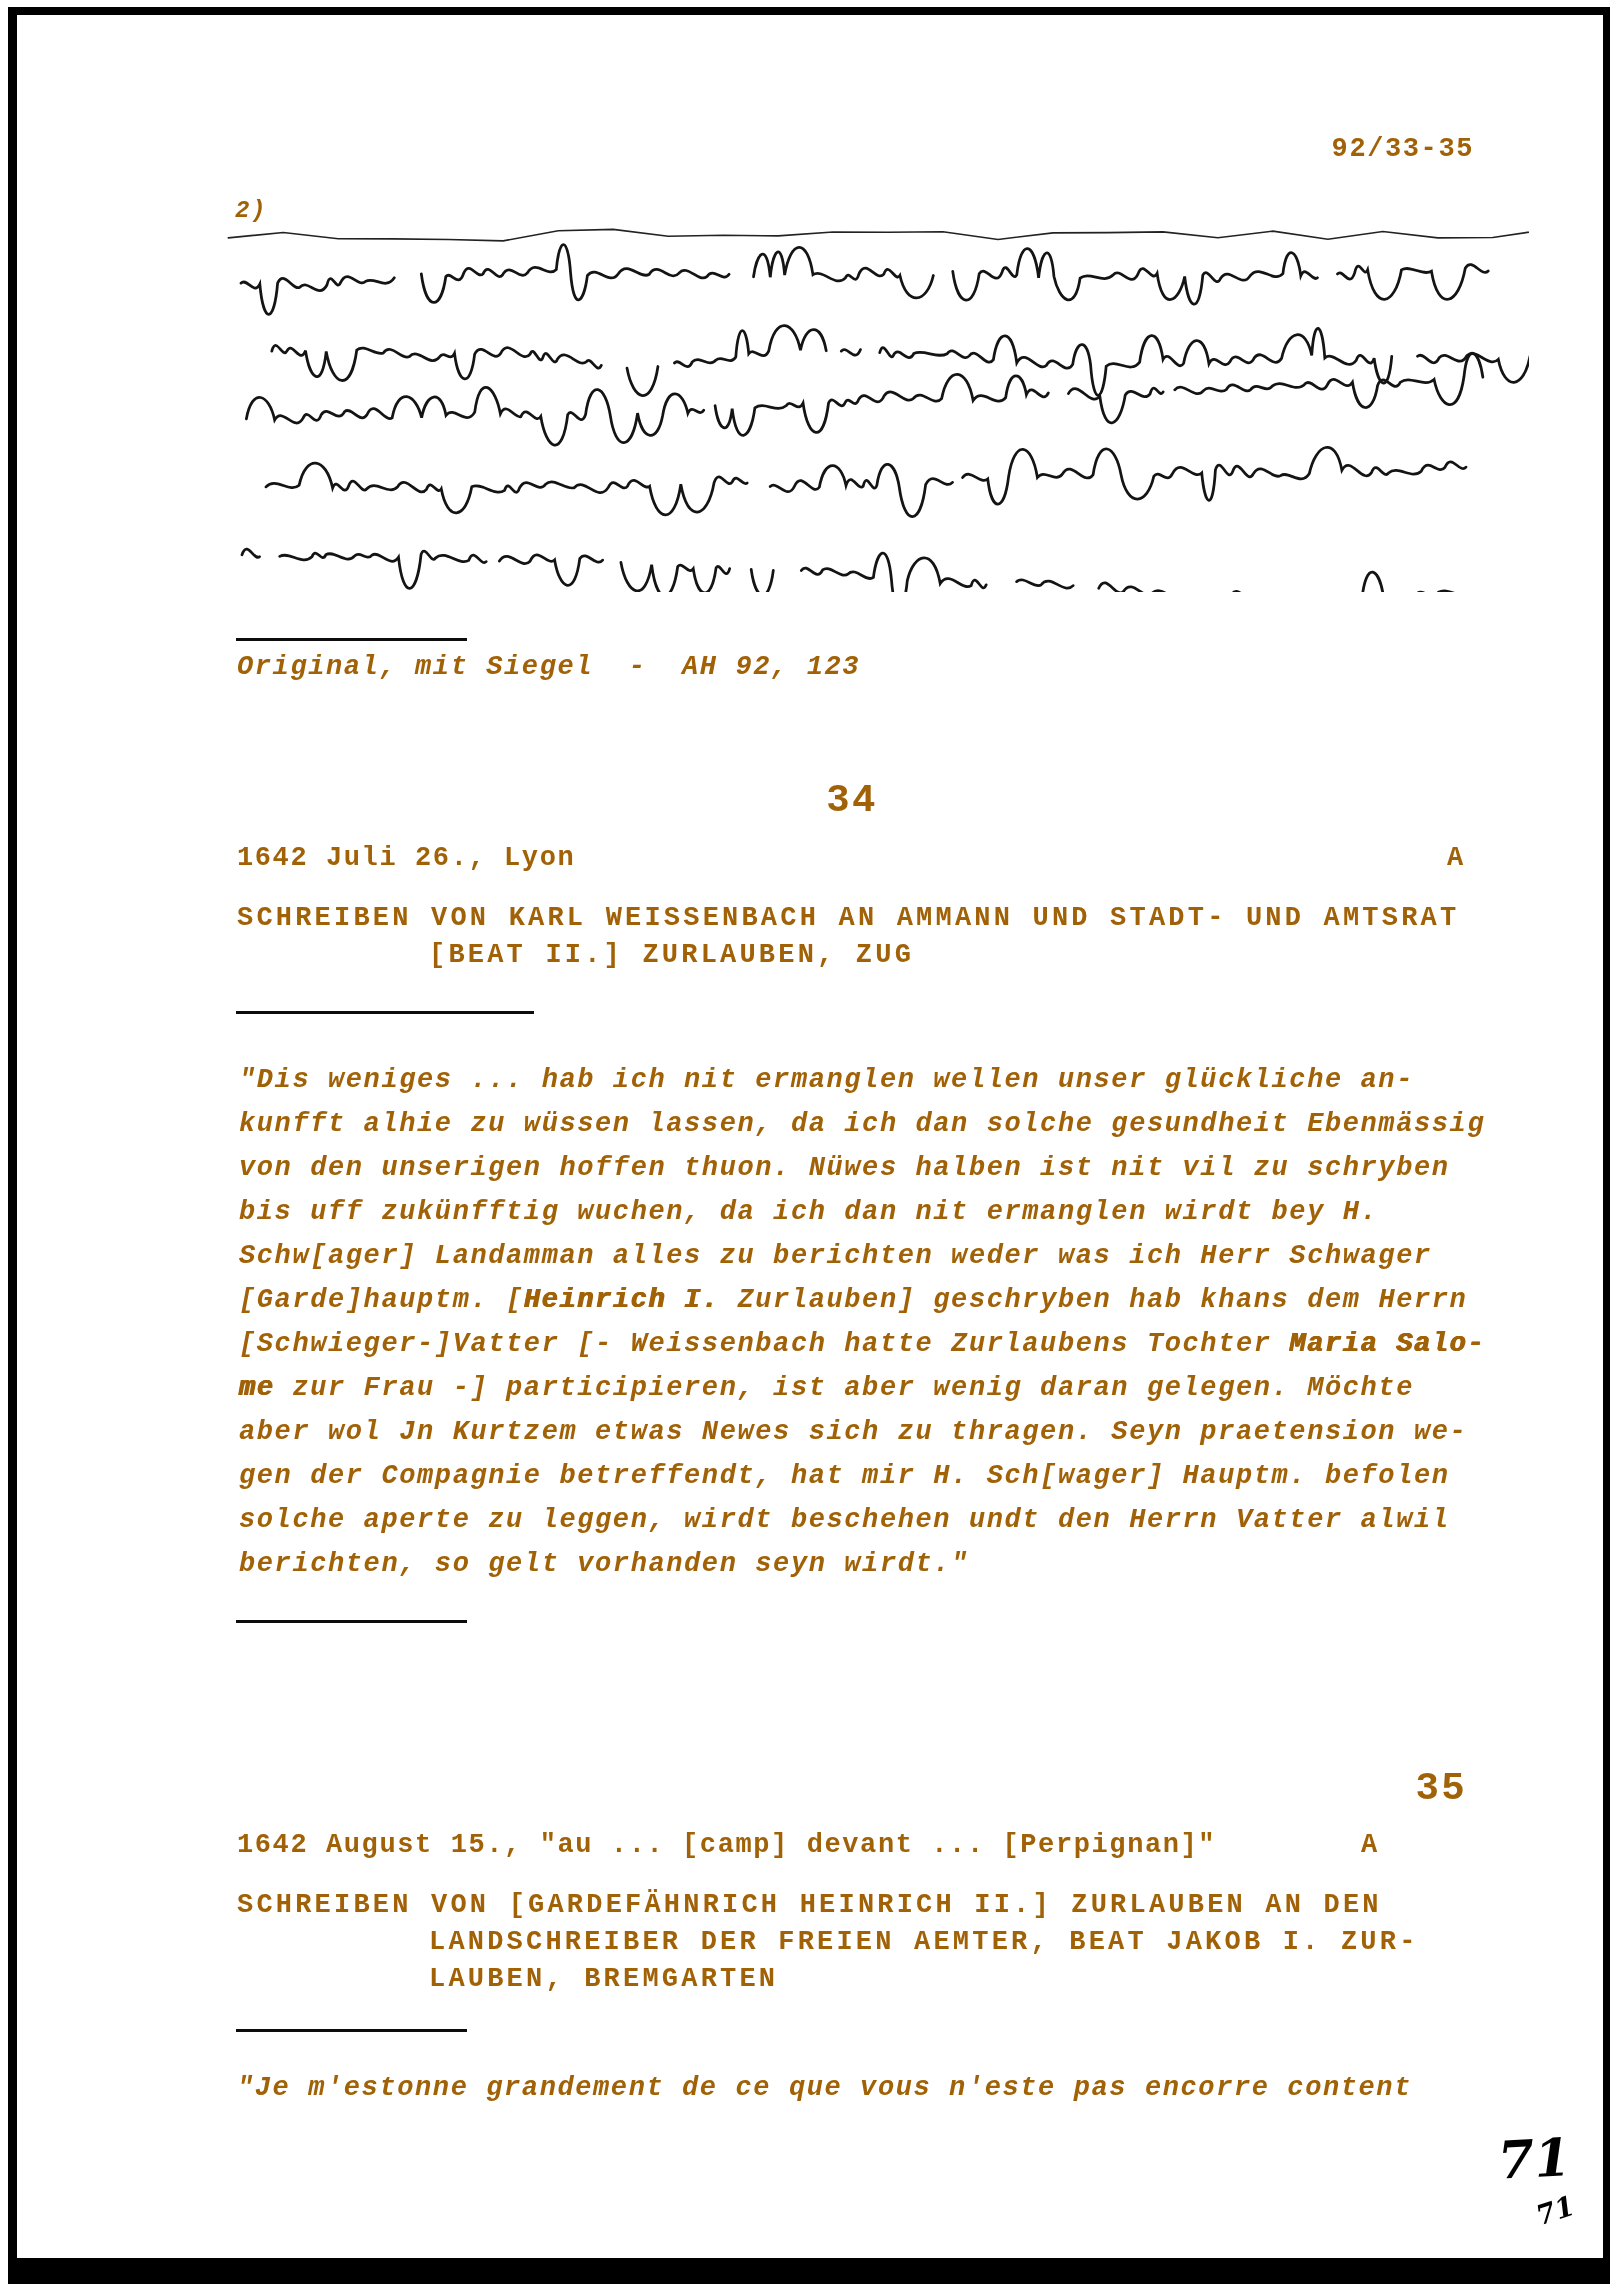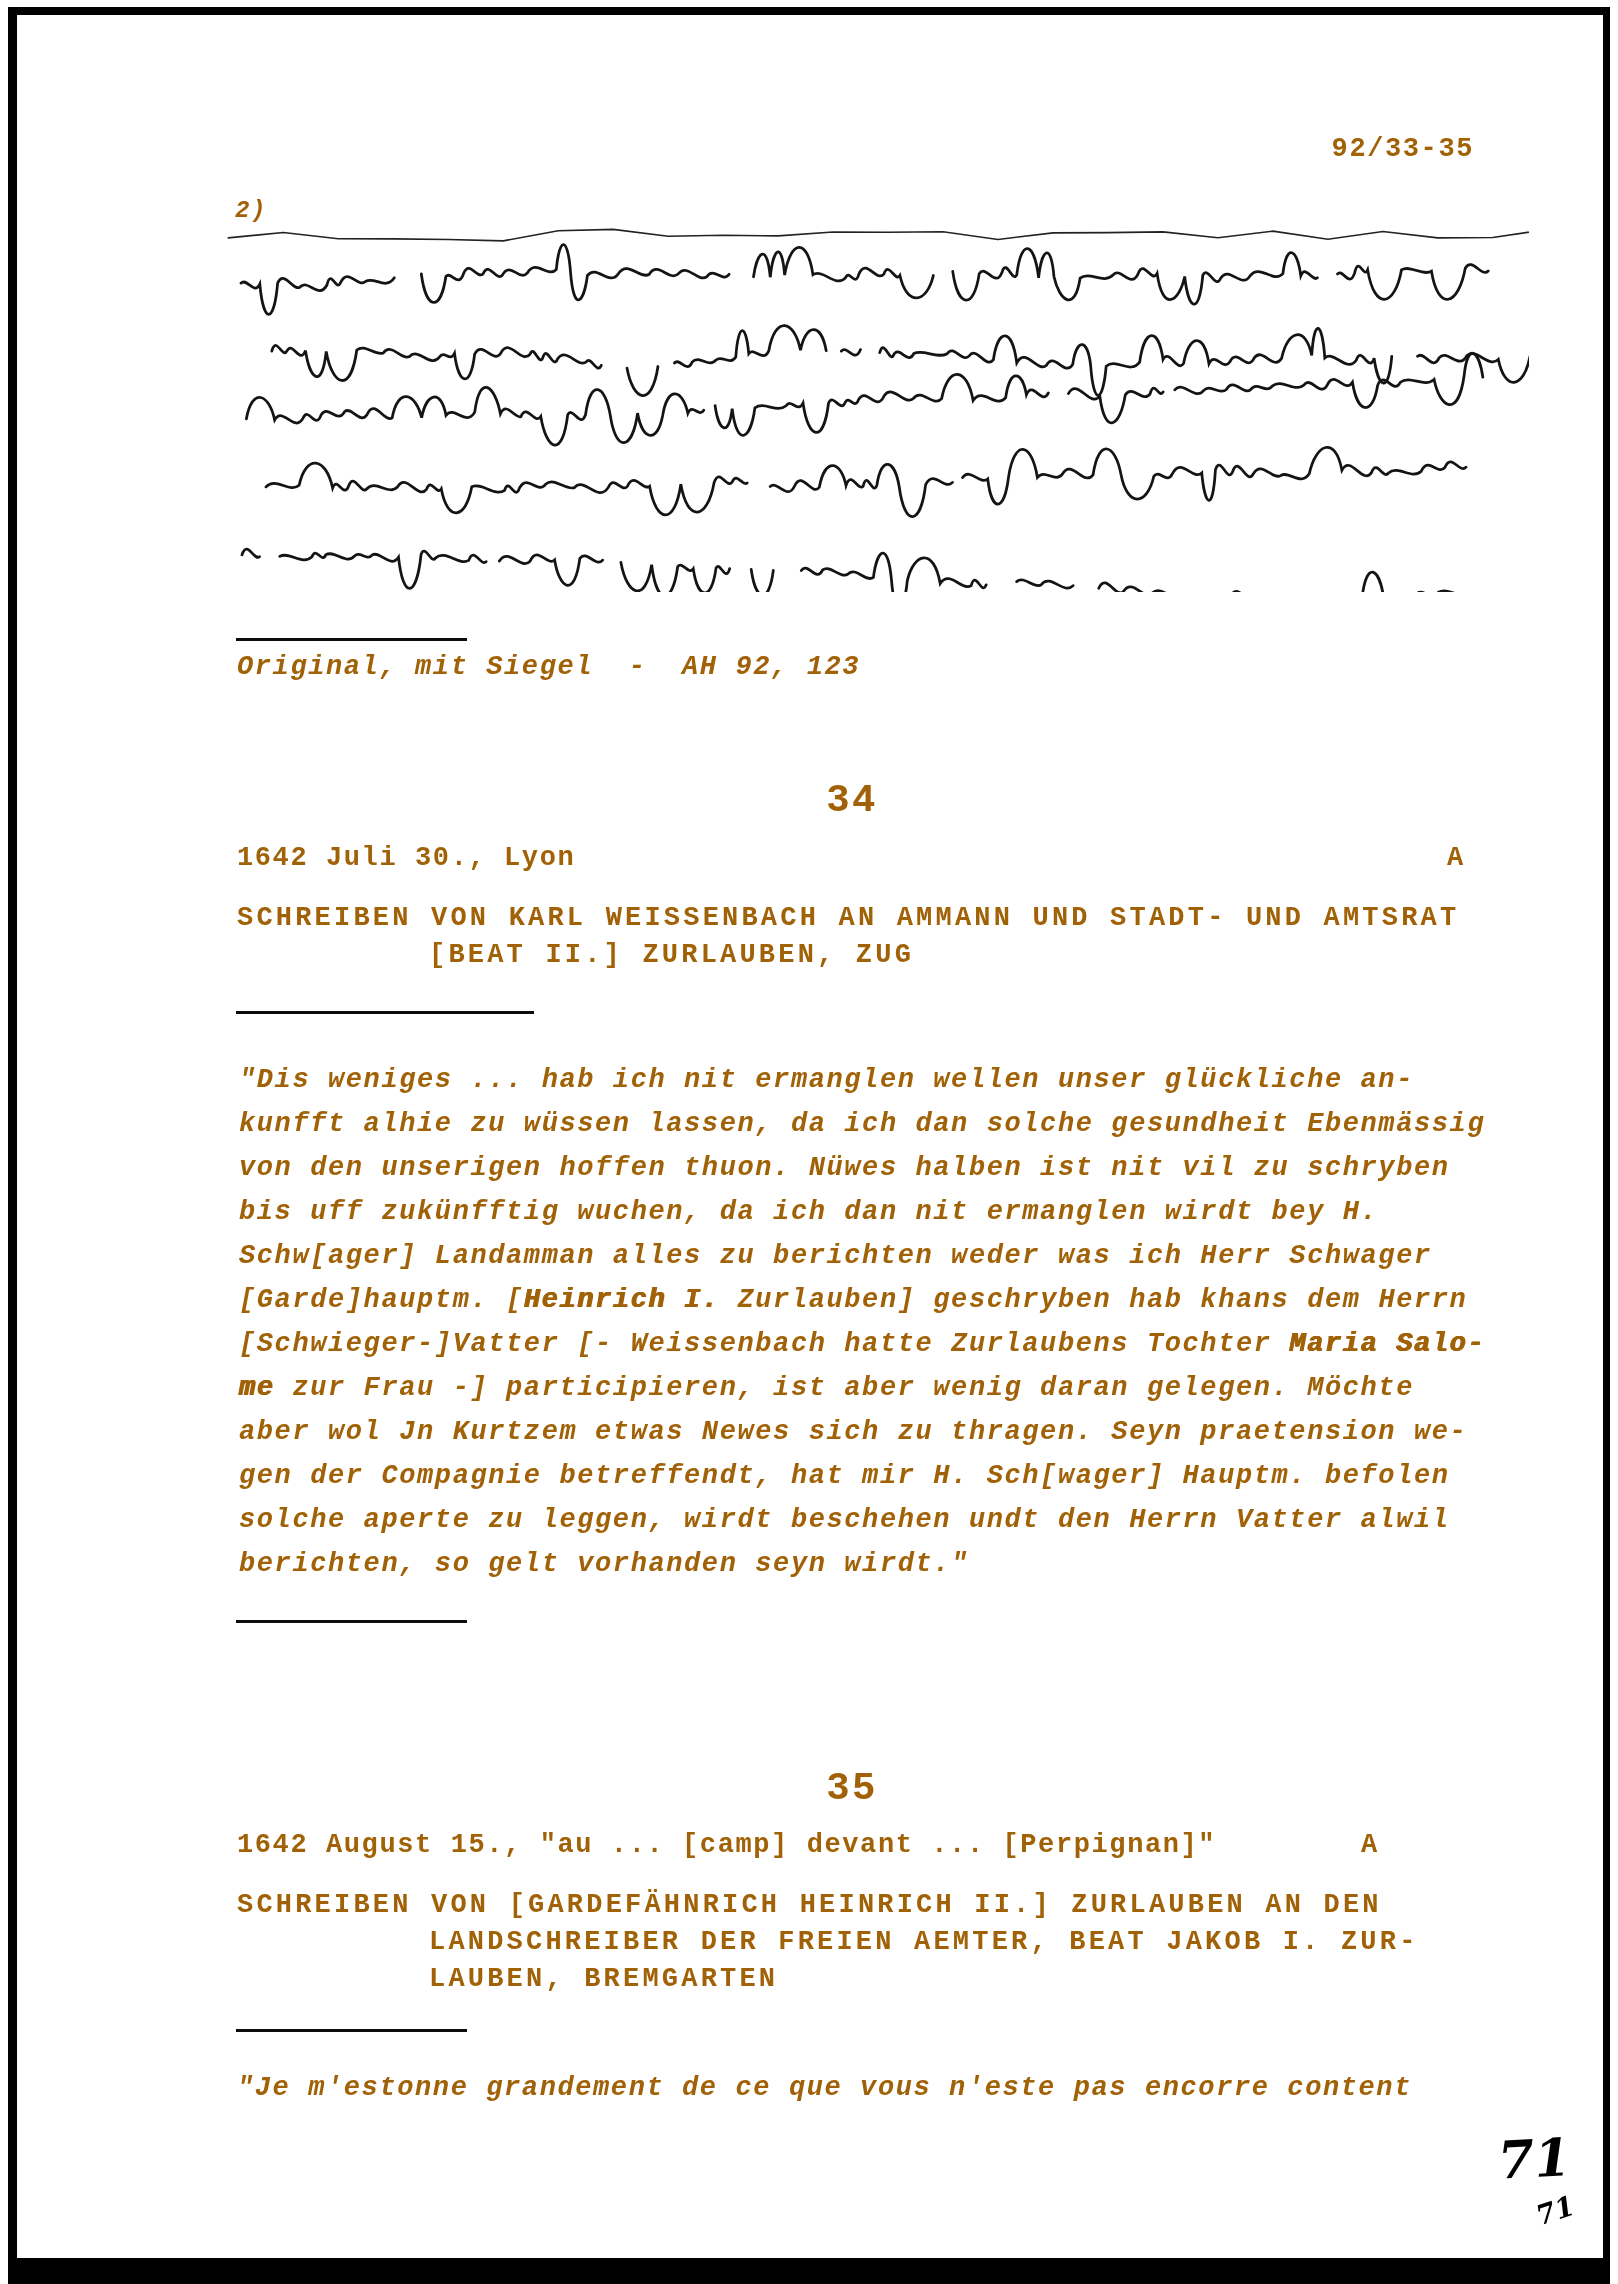--- a/index.html
+++ b/index.html
@@ -62,34 +62,34 @@
         <path d="M 28.9 424 c 6.5 -19.6, 15.2 8.3, 21.7 2.3 m 25.0 -0.3 c 12.0 -6.9, 27.9 11.9, 39.9 0.4 c 5.1 -14.1, 12.0 9.8, 17.2 -2.6 c 10.8 -6.4, 25.1 13.9, 35.9 1.3 c 6.3 -6.4, 14.8 7.1, 21.1 -0.8 c 9.8 -6.3, 22.9 17.7, 32.8 2.6 c 5.6 53.1, 22.3 51.1, 27.9 -3.4 c 5.3 -14.0, 12.4 12.6, 17.7 4.6 c 12.4 -11.5, 28.9 10.1, 41.3 2.8 c 6.4 -18.6, 15.0 8.6, 21.5 1.5 m 16.4 -0.7 c 11.4 -17.7, 26.5 12.1, 37.9 0.3 c 9.1 -21.2, 21.3 7.1, 30.4 -1.7 c 6.2 37.5, 24.9 46.8, 31.1 -1.6 c 8.5 -12.1, 19.8 12.0, 28.3 1.9 m 22.6 2.8 c 7.6 42.0, 30.4 50.7, 38.0 2.7 c 6.4 52.2, 25.8 50.3, 32.2 2.6 c 5.8 -7.6, 13.5 11.0, 19.3 2.7 c 5.6 38.4, 22.5 41.1, 28.2 -1.2 c 5.0 -9.2, 11.8 19.2, 16.8 0.9 m 26.6 0.8 c 5.5 40.1, 21.9 44.7, 27.4 1.4 m 34.6 0.1 c 7.9 -12.0, 18.5 16.2, 26.4 -0.7 c 9.5 -7.1, 22.2 11.9, 31.7 4.8 c 9.3 -9.3, 21.8 11.1, 31.1 4.5 c 4.5 -35.0, 17.8 -46.1, 22.3 2.7 c 3.9 50.1, 15.7 41.4, 19.6 1.2 c 8.1 -34.6, 32.6 -41.9, 40.7 3.7 c 11.5 -17.8, 26.8 9.9, 38.3 2.5 c 5.6 -20.7, 13.0 13.8, 18.6 -1.0 m 37.6 -3.9 c 9.0 -8.2, 21.1 9.0, 30.1 4.1 c 11.9 -15.6, 27.9 13.1, 39.8 0.8 m 31.7 3.2 c 9.2 -20.6, 21.4 13.8, 30.6 4.1 c 10.1 -16.6, 23.5 8.3, 33.5 4.1 c 11.2 -14.7, 26.1 7.5, 37.2 4.6 c 7.1 -9.2, 16.5 9.0, 23.6 -3.4 c 7.7 46.3, 30.7 47.4, 38.3 0.4 c 9.7 -19.2, 22.7 15.9, 32.5 5.0 m 28.1 -0.1 c 9.6 -17.0, 22.4 12.1, 32.0 1.8 c 9.9 -6.1, 23.1 18.0, 33.0 0.2 c 11.0 -14.1, 25.8 19.4, 36.8 -4.2 c 5.4 -48.1, 21.4 -37.8, 26.8 -0.7 c 11.6 -13.4, 27.1 9.9, 38.8 -2.7 c 8.7 -12.5, 20.2 8.8, 28.9 -4.0 c 11.4 -6.4, 26.5 7.7, 37.8 3.1" fill="none" stroke="#141414" stroke-width="3.4" stroke-linecap="round"></path>
       </svg>
   </div>
 
   <div class="rule" style="left:236px;top:638px;width:231px;"></div>
 
   <div class="mono" style="left:237px;top:652px;font-style:italic;">Original, mit Siegel  -  AH 92, 123</div>
 
   <div class="mono num" style="left:237px;top:743px;width:1230px;">34</div>
 
-  <div class="mono" style="left:237px;top:843px;">1642 Juli 30., Lyon</div>
+  <div class="mono" style="left:237px;top:843px;">1642 Juli 26., Lyon</div>
   <div class="mono" style="left:1447px;top:843px;">A</div>
 
   <div class="mono caps" style="left:237px;top:903px;">SCHREIBEN VON KARL WEISSENBACH AN AMMANN UND STADT- UND AMTSRAT</div>
   <div class="mono caps" style="left:429px;top:940px;">[BEAT II.] ZURLAUBEN, ZUG</div>
 
   <div class="rule" style="left:236px;top:1011px;width:298px;"></div>
 
   <div class="mono it quote" style="left:239px;top:1058px;"><div class="qline"><span>"Dis weniges ... hab ich nit ermanglen wellen unser glückliche an-</span></div><div class="qline"><span>kunfft alhie zu wüssen lassen, da ich dan solche gesundheit Ebenmässig</span></div><div class="qline"><span>von den unserigen hoffen thuon. Nüwes halben ist nit vil zu schryben</span></div><div class="qline"><span>bis uff zukünfftig wuchen, da ich dan nit ermanglen wirdt bey H.</span></div><div class="qline"><span>Schw[ager] Landamman alles zu berichten weder was ich Herr Schwager</span></div><div class="qline"><span>[Garde]hauptm. [</span><span class="xb">Heinrich I.</span><span> Zurlauben] geschryben hab khans dem Herrn</span></div><div class="qline"><span>[Schwieger-]Vatter [- Weissenbach hatte Zurlaubens Tochter </span><span class="xb">Maria Salo-</span></div><div class="qline"><span class="xb">me</span><span> zur Frau -] participieren, ist aber wenig daran gelegen. Möchte</span></div><div class="qline"><span>aber wol Jn Kurtzem etwas Newes sich zu thragen. Seyn praetension we-</span></div><div class="qline"><span>gen der Compagnie betreffendt, hat mir H. Sch[wager] Hauptm. befolen</span></div><div class="qline"><span>solche aperte zu leggen, wirdt beschehen undt den Herrn Vatter alwil</span></div><div class="qline"><span>berichten, so gelt vorhanden seyn wirdt."</span></div></div>
 
   <div class="rule" style="left:236px;top:1620px;width:231px;"></div>
 
 
-  <div class="mono num" style="left:237px;top:1731px;width:1230px;">35</div>
+  <div class="mono num" style="left:237px;top:1731px;width:1230px;text-align:right;">35</div>
 
   <div class="mono" style="left:237px;top:1830px;">1642 August 15., "au ... [camp] devant ... [Perpignan]"</div>
   <div class="mono" style="left:1361px;top:1830px;">A</div>
 
   <div class="mono caps" style="left:237px;top:1890px;">SCHREIBEN VON [GARDEFÄHNRICH HEINRICH II.] ZURLAUBEN AN DEN</div>
   <div class="mono caps" style="left:429px;top:1927px;">LANDSCHREIBER DER FREIEN AEMTER, BEAT JAKOB I. ZUR-</div>
   <div class="mono caps" style="left:429px;top:1964px;">LAUBEN, BREMGARTEN</div>
 
   <div class="rule" style="left:236px;top:2029px;width:231px;"></div>
 

